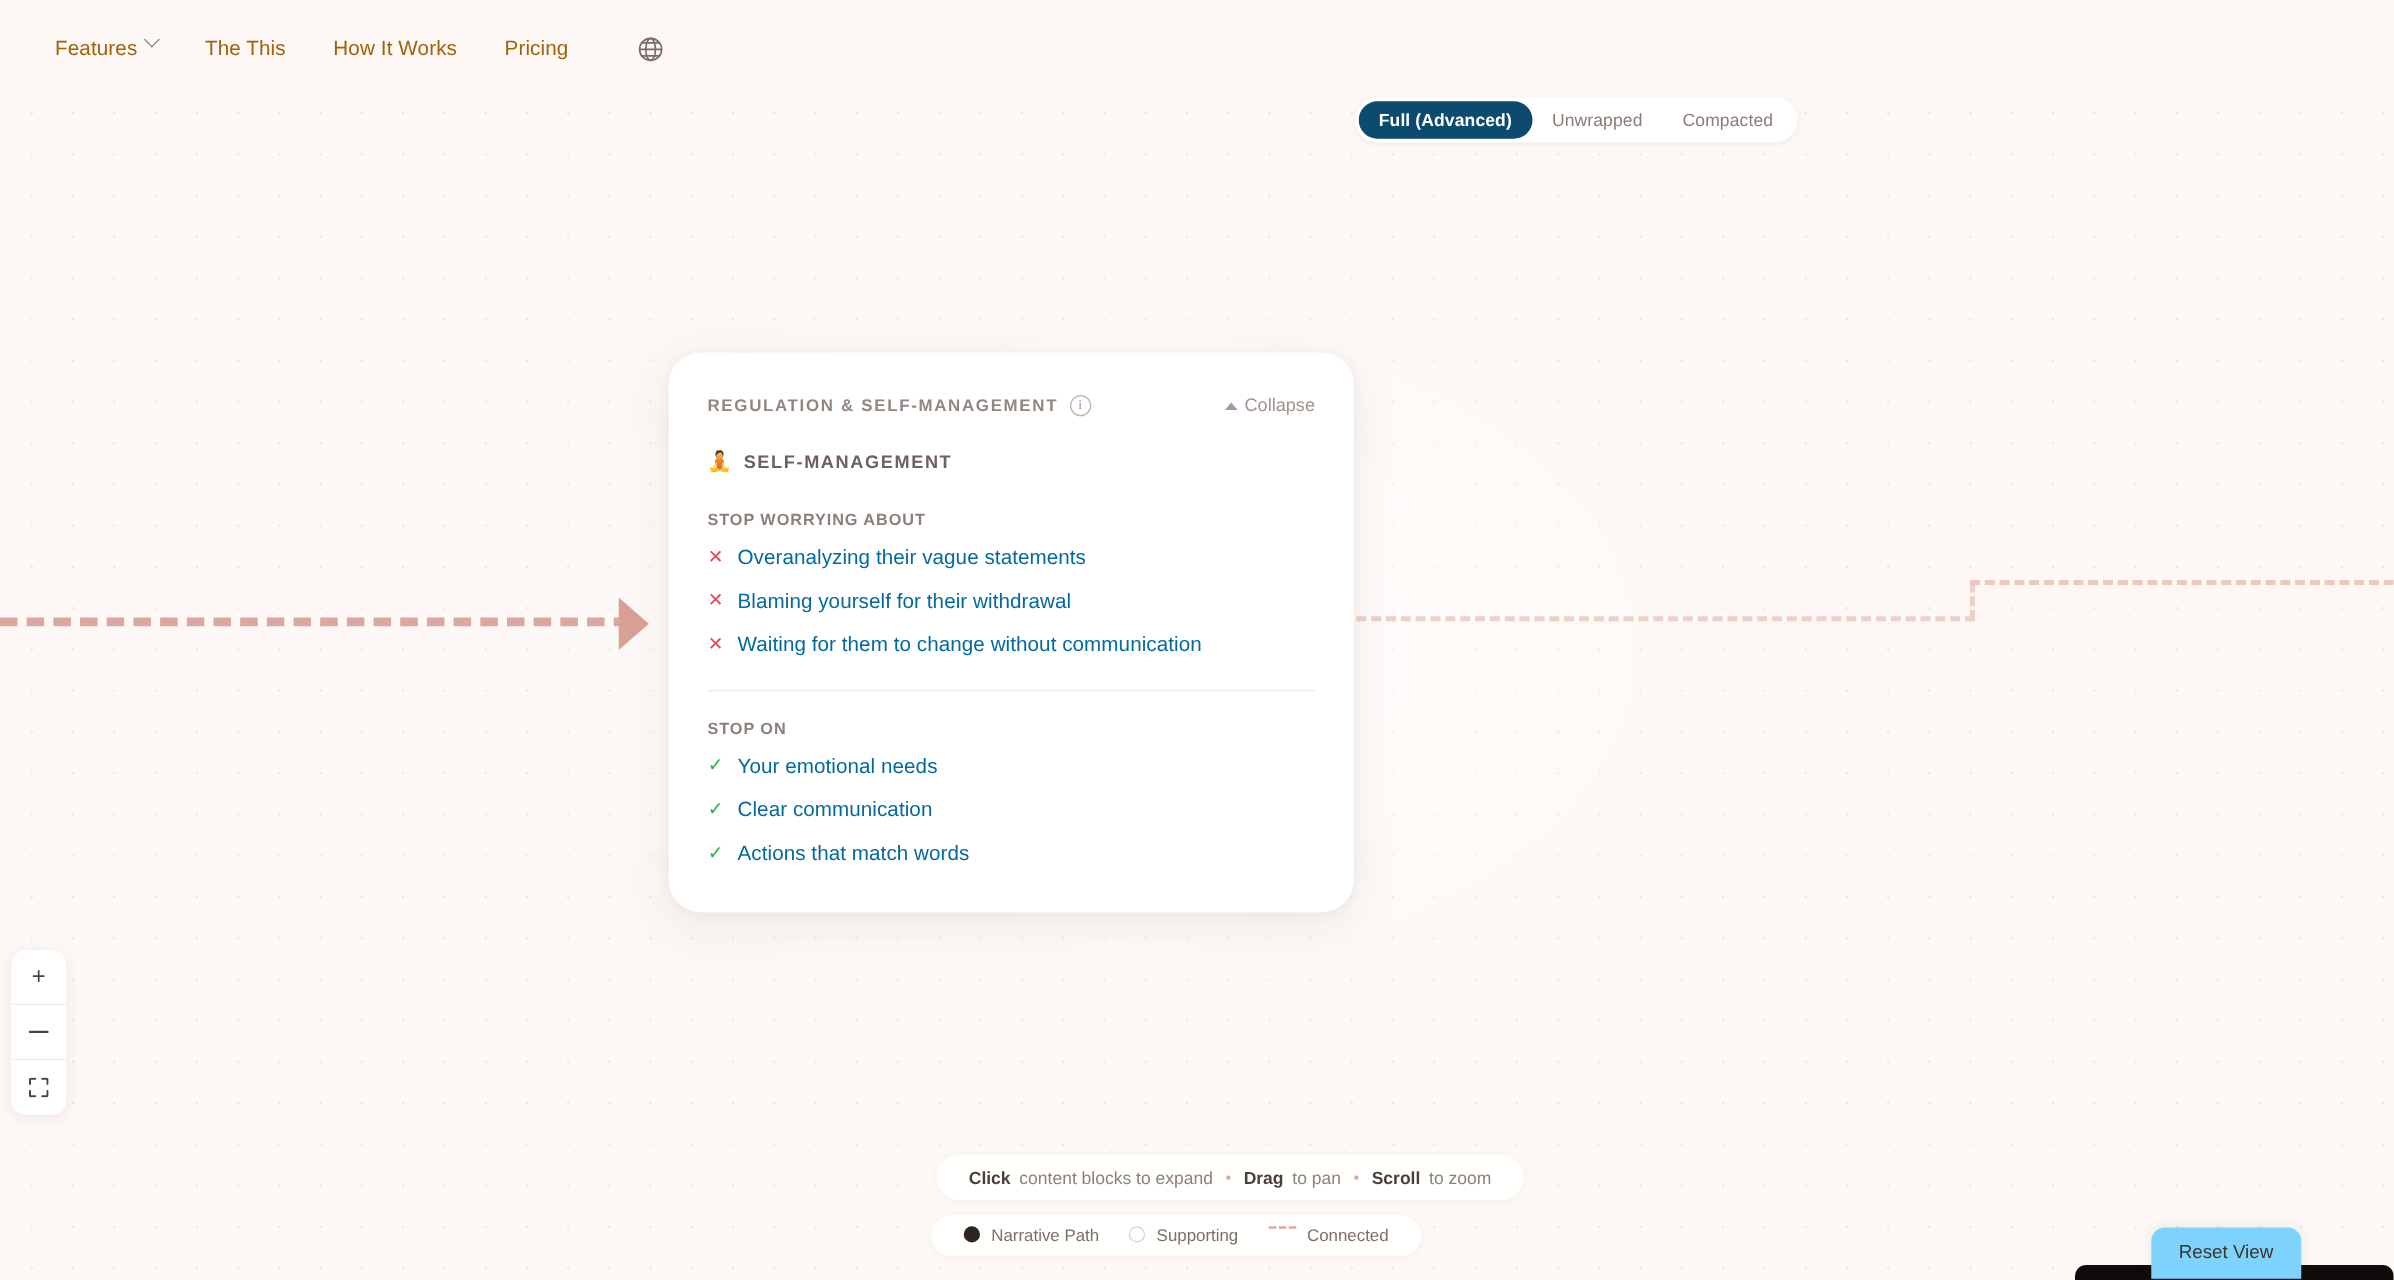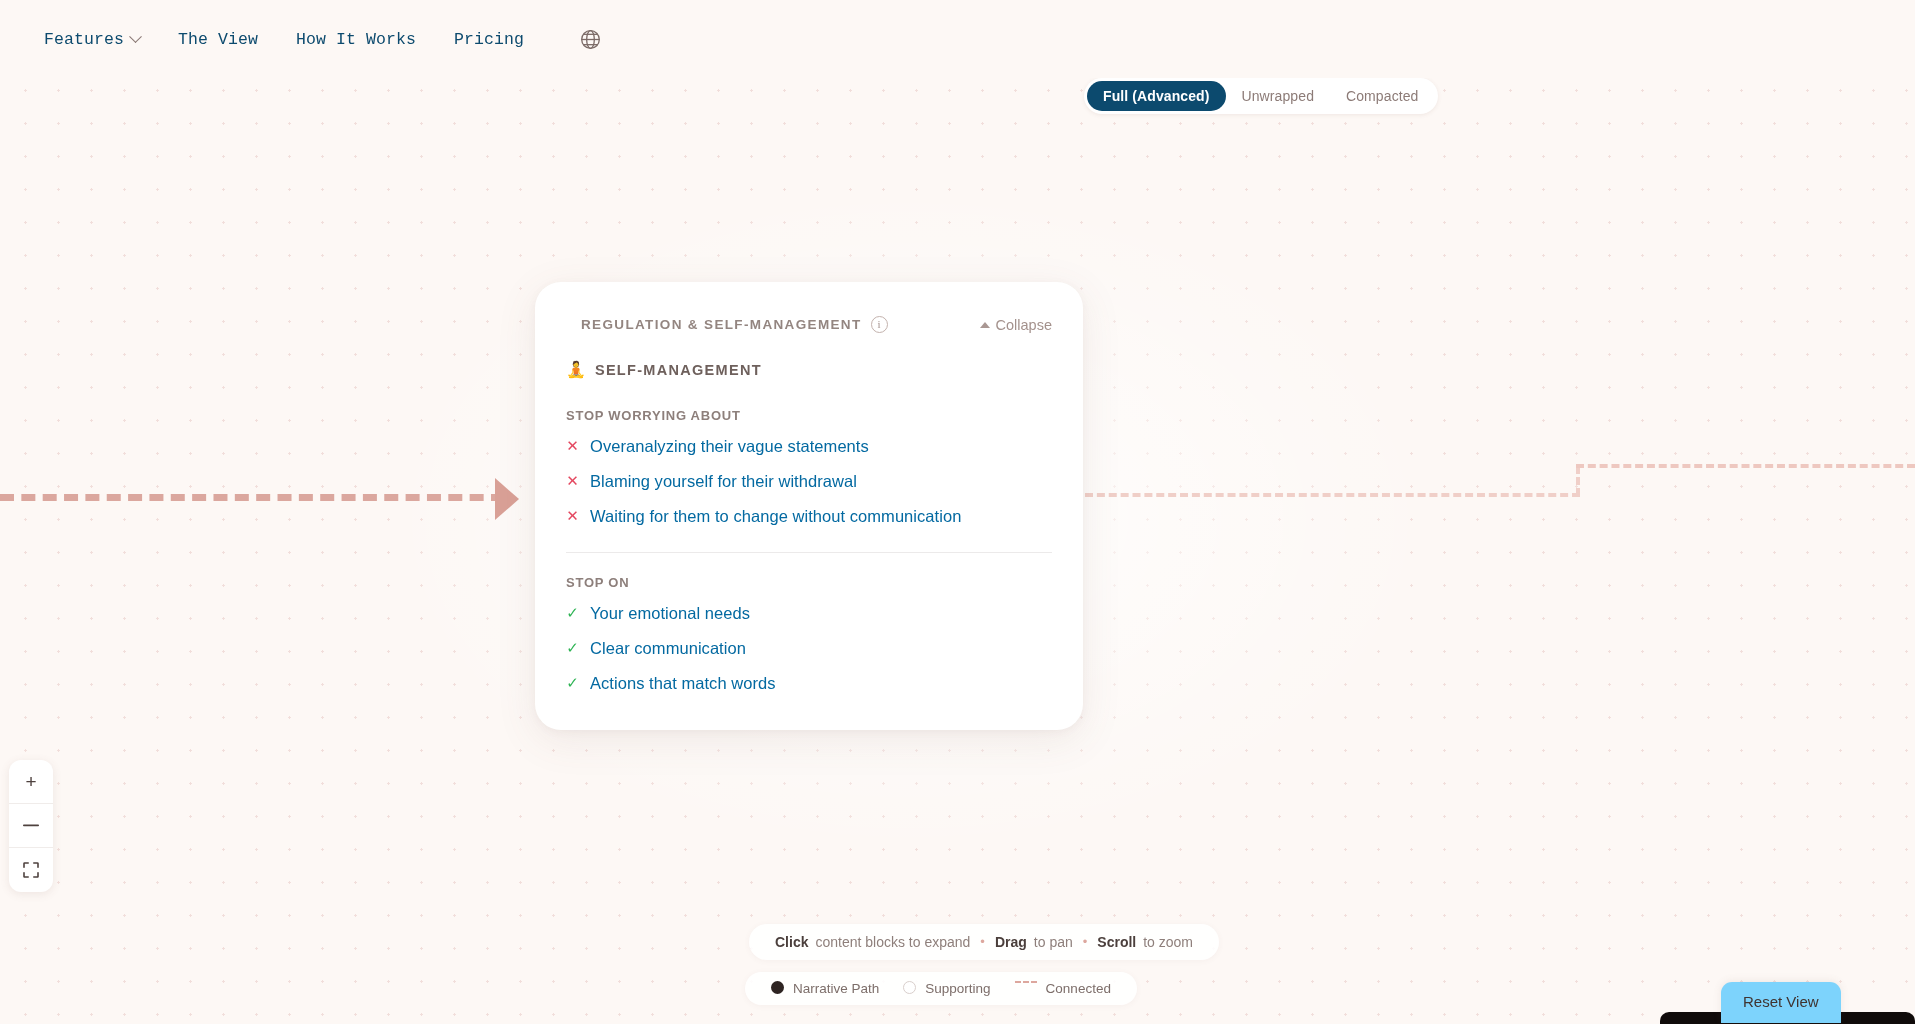--- a/index.html
+++ b/index.html
@@ -83,28 +83,26 @@
     white-space: nowrap;
   }
 
   .mainnav {
     display: flex;
     align-items: center;
     gap: 38px;
   }
   .nav-link {
     font-size: 16.5px;
-    color: #0c4a6e;
+    color: #a16207;
     letter-spacing: .1px;
     white-space: nowrap;
     display: flex;
-    align-items: center;
     gap: 7px;
     cursor: pointer;
-    font-family: Liberation Mono, monospace;
   }
   .chev {
     display: inline-block;
     width: 9px; height: 9px;
     border-right: 1.7px solid #8a7874;
     border-bottom: 1.7px solid #8a7874;
     transform: rotate(45deg) translate(-2px,-2px);
   }
   .globe-btn {
     width: 28px; height: 28px;
@@ -182,21 +180,20 @@
     border-radius: 26px;
     box-shadow: 0 10px 40px rgba(120,85,75,0.10), 0 2px 9px rgba(120,85,75,0.05);
     padding: 34px 31px 36px 31px;
     z-index: 20;
   }
   .card-head {
     display: flex;
     align-items: center;
     justify-content: space-between;
     margin-bottom: 29px;
-    margin-left: 15px;
   }
   .card-eyebrow {
     display: flex;
     align-items: center;
     gap: 9px;
   }
   .card-eyebrow-text {
     font-size: 13.5px;
     font-weight: 700;
     letter-spacing: 1.35px;
@@ -393,21 +390,21 @@
 <div class="conn conn-right-up"></div>
 <div class="conn conn-right-top"></div>
 
 <header class="topbar">
 
   <nav class="mainnav">
     <div class="nav-link">
       <span>Features</span>
       <span class="chev"></span>
     </div>
-    <div class="nav-link">The View</div>
+    <div class="nav-link">The This</div>
     <div class="nav-link">How It Works</div>
     <div class="nav-link">Pricing</div>
     <div class="globe-btn">
       <svg width="23" height="23" viewBox="0 0 24 24" fill="none" stroke="#7b6a66" stroke-width="1.35">
         <circle cx="12" cy="12" r="9.2"></circle>
         <ellipse cx="12" cy="12" rx="4" ry="9.2"></ellipse>
         <line x1="2.8" y1="12" x2="21.2" y2="12"></line>
         <line x1="4.3" y1="6.6" x2="19.7" y2="6.6"></line>
         <line x1="4.3" y1="17.4" x2="19.7" y2="17.4"></line>
       </svg>

